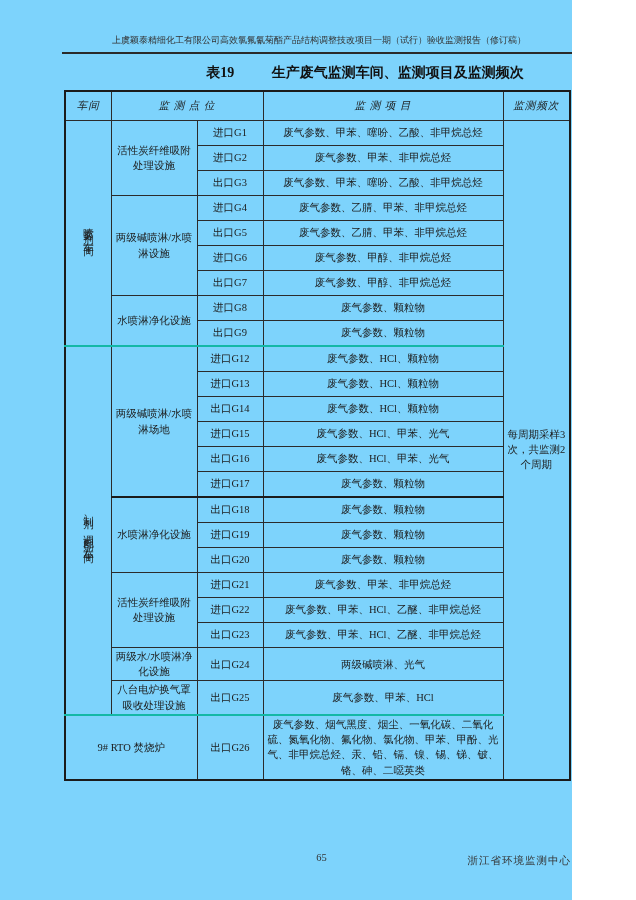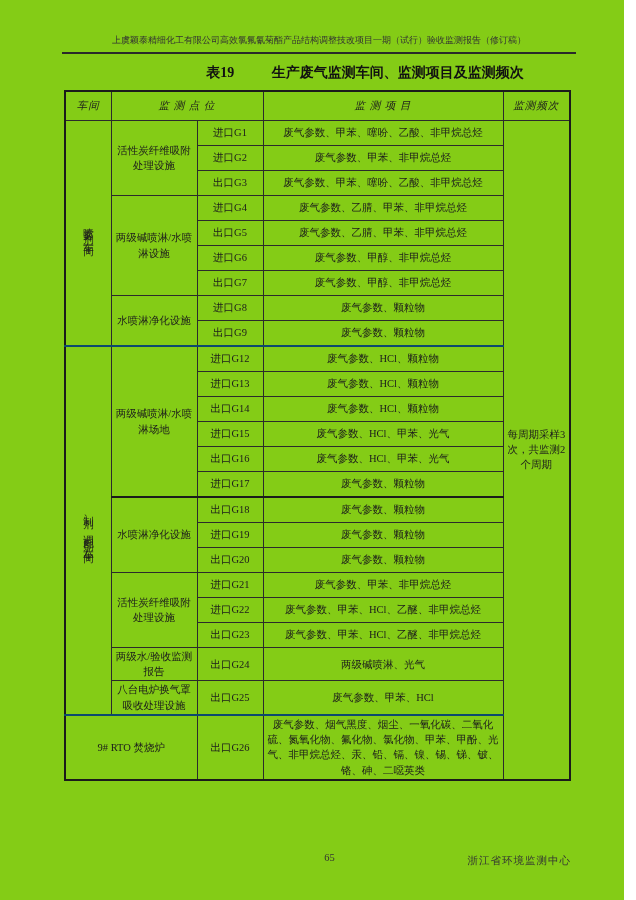--- a/index.html
+++ b/index.html
@@ -1,16 +1,16 @@
 <!DOCTYPE html>
 <html><head>
 <meta charset="utf-8">
 <style>
   html,body{margin:0;padding:0;background:#ffffff;}
-  .page{position:relative;width:624px;height:900px;background:#84cc16;overflow:hidden;
+  .page{position:relative;width:572px;height:900px;background:#7dd3fc;overflow:hidden;
         font-family:"Liberation Serif","DejaVu Serif",serif;color:#1c1c1c;}
   .doc-header{position:absolute;left:62px;top:34px;width:514px;border-bottom:2px solid #2a2a2a;
         padding-bottom:5px;font-size:9px;letter-spacing:0px;text-align:center;white-space:nowrap;
         color:#333;}
   .table-caption{position:absolute;left:0;top:64px;width:636px;text-align:center;
         font-weight:bold;font-size:14px;color:#111;padding-left:47px;}
   .cap-label{margin-right:34px;}
   table.monitor{position:absolute;left:64px;top:90px;width:505px;border-collapse:collapse;
         table-layout:fixed;border:2px solid #1b1b1b;}
   table.monitor td{border:1px solid #2b2b2b;font-size:10.5px;text-align:center;
@@ -20,24 +20,24 @@
   tbody td{height:22px;}
   td.ws-cell{padding:2px 0;}
   td.ws-cell .vtext{writing-mode:vertical-rl;text-orientation:upright;display:inline-block;
         letter-spacing:3px;font-size:10.5px;line-height:1.1;}
   td.fac-cell{font-size:10.5px;padding:2px 3px;}
   td.pt-cell{font-size:10.5px;}
   td.items-cell{font-size:10.5px;}
   td.rto-items{line-height:2.05;padding:4px 8px;}
   td.rto-cell{font-size:11px;}
   td.freq-cell{font-size:10.5px;line-height:2.5;padding:2px 9px;}
-  tr.ws-start td{border-top:2px solid #0c4a6e;}
+  tr.ws-start td{border-top:2px solid #14b8a6;}
   tr.thick-top td{border-top:2px solid #1b1b1b;}
   .doc-footer{position:absolute;left:64px;top:852px;width:507px;font-size:10.5px;color:#333;}
-  .page-num{position:absolute;left:12px;width:100%;text-align:center;top:0;}
+  .page-num{position:absolute;left:4px;width:100%;text-align:center;top:0;}
   .footer-right{position:absolute;right:0;top:2px;letter-spacing:1px;}
 </style>
 </head>
 <body>
 
 <div class="page">
 
   <div class="doc-header">
     <span>上虞颖泰精细化工有限公司高效氯氟氰菊酯产品结构调整技改项目一期（试行）验收监测报告（修订稿）</span>
   </div>
@@ -151,21 +151,21 @@
         </tr>
         <tr>
           <td class="pt-cell">进口G22</td>
           <td class="items-cell">废气参数、甲苯、HCl、乙醚、非甲烷总烃</td>
         </tr>
         <tr>
           <td class="pt-cell">出口G23</td>
           <td class="items-cell">废气参数、甲苯、HCl、乙醚、非甲烷总烃</td>
         </tr>
         <tr>
-          <td rowspan="1" class="fac-cell">两级水/验收监测报告</td>
+          <td rowspan="1" class="fac-cell">两级水/水喷淋净化设施</td>
           <td class="pt-cell">出口G24</td>
           <td class="items-cell">两级碱喷淋、光气</td>
         </tr>
         <tr>
           <td rowspan="1" class="fac-cell">八台电炉换气罩吸收处理设施</td>
           <td class="pt-cell">出口G25</td>
           <td class="items-cell">废气参数、甲苯、HCl</td>
         </tr>
         <tr class="ws-start">
           <td colspan="2" rowspan="1" class="rto-cell">9# RTO 焚烧炉</td>

